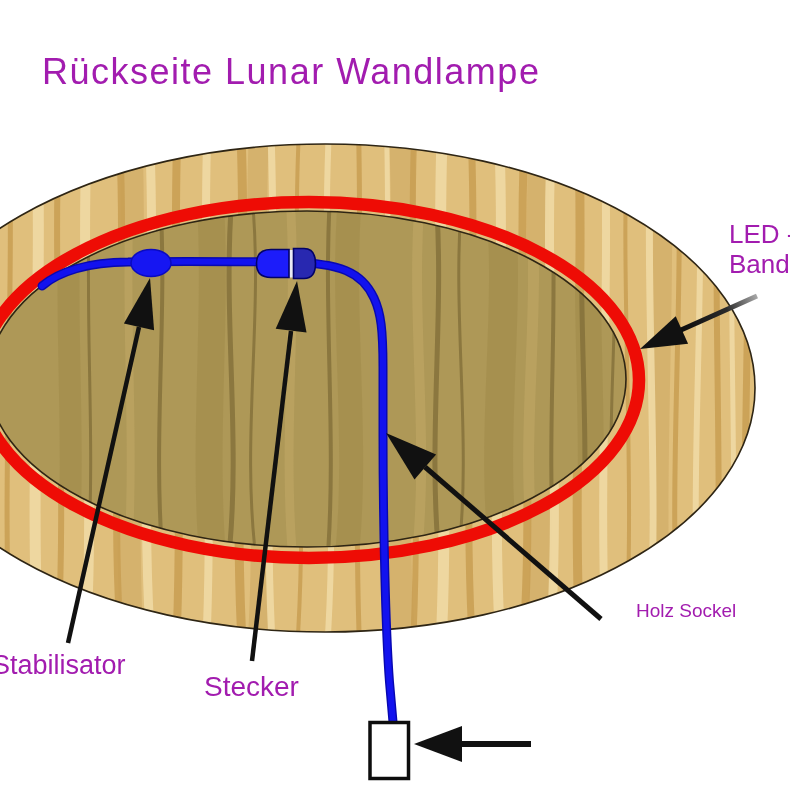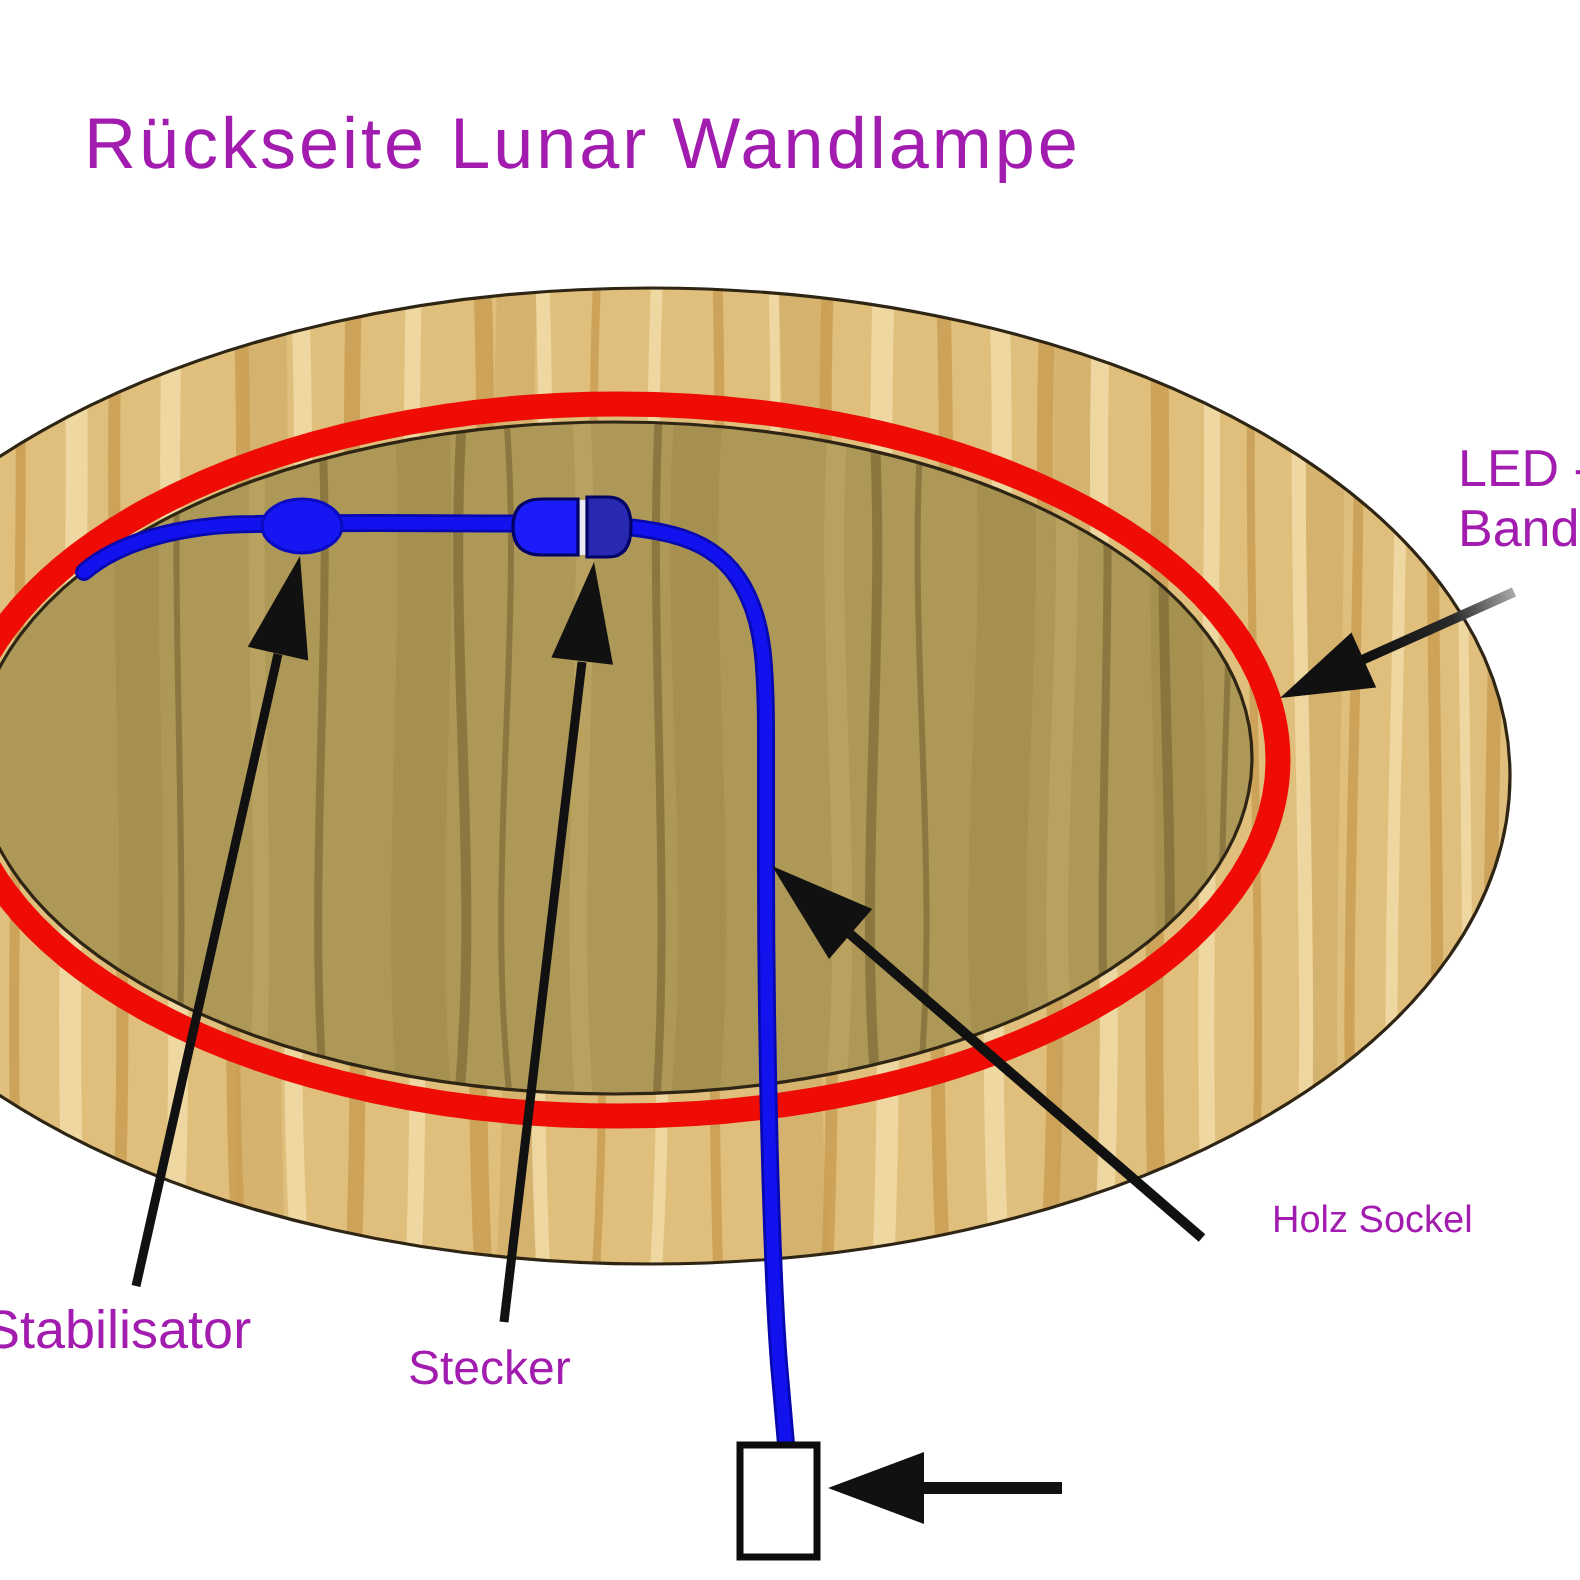--- a/index.html
+++ b/index.html
@@ -5,21 +5,21 @@
   html,body{margin:0;padding:0;}
   body{width:790px;height:790px;overflow:hidden;background:#ffffff;
        font-family:"Liberation Sans","DejaVu Sans",sans-serif;}
   #stage{position:relative;width:790px;height:790px;overflow:hidden;background:#ffffff;}
   #diagram-svg{position:absolute;left:0;top:0;}
   .lbl{position:absolute;color:#a21caf;line-height:1.15;white-space:nowrap;}
   .lbl .ln{display:block;}
   #title{left:42px;top:51px;font-size:36px;letter-spacing:1.5px;}
   #lbl-led{left:729px;top:219px;font-size:26px;line-height:30px;}
   #lbl-stabilisator{left:-8px;top:650px;font-size:27px;}
-  #lbl-stecker{left:204px;top:671px;font-size:24px;}
+  #lbl-stecker{left:204px;top:671px;font-size:28px;}
   #lbl-holz{left:608px;top:600px;font-size:19px;margin-left:28px;}
   #lbl-strom{left:539px;top:714px;font-size:26px;line-height:31px;}
 </style>
 </head>
 <body>
 
 <div id="stage">
 
   <svg id="diagram-svg" width="790" height="790" viewBox="0 0 790 790">
     <defs>

